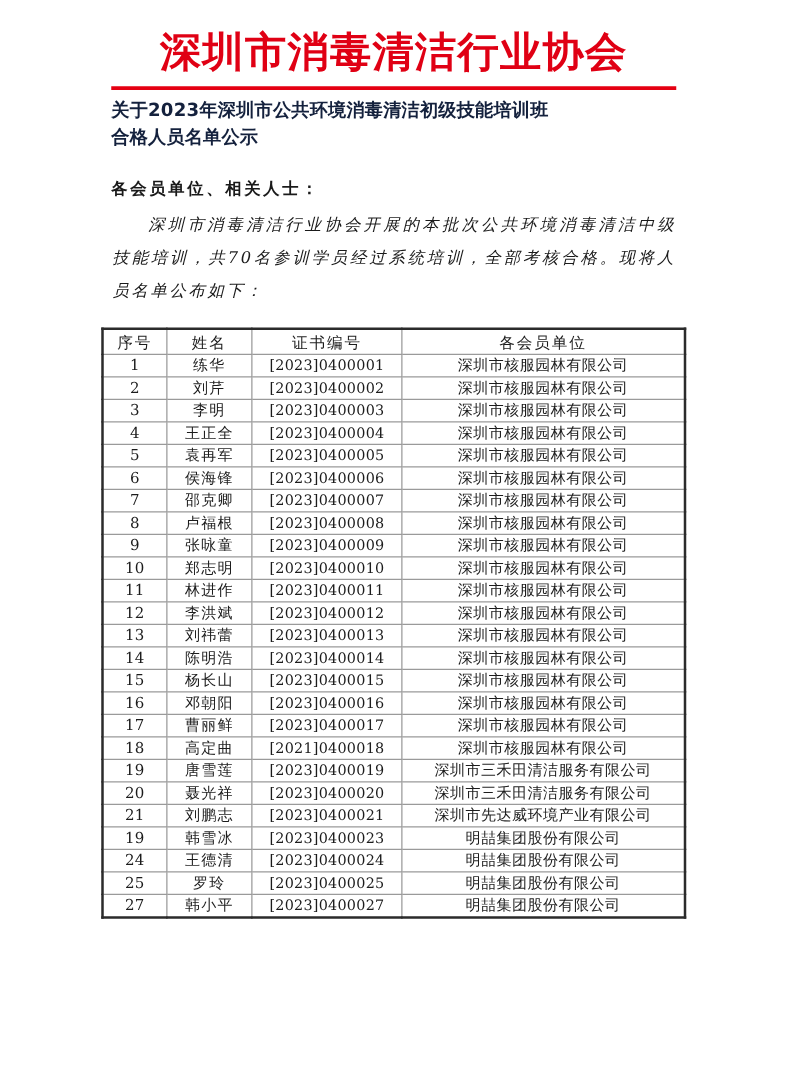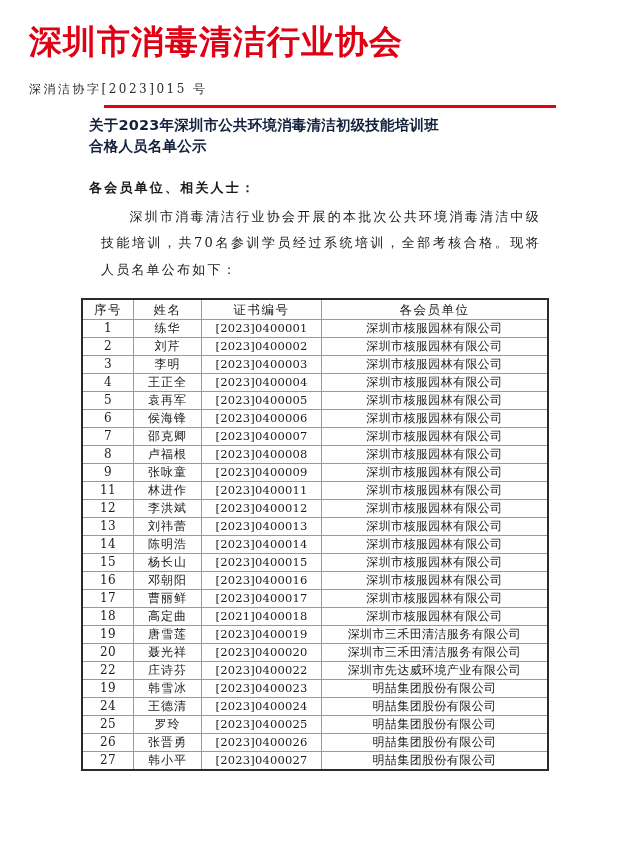--- a/index.html
+++ b/index.html
@@ -20,21 +20,21 @@
     position: relative;
     width: 630px;
     height: 868px;
     background: #ffffff;
     box-sizing: border-box;
   }
 
   
   .letterhead {
     padding-top: 22px;
-    margin-left: 29px;
+    text-align: center;
   }
   .org-title {
     font-family: "DejaVu Sans", "Liberation Sans", sans-serif;
     font-weight: bold;
     font-size: 33px;
     line-height: 1.2;
     color: #e00014;
     letter-spacing: 1px;
     white-space: nowrap;
   }
@@ -75,26 +75,27 @@
     font-size: 13px;
     color: #1a1a1a;
   }
   .salutation {
     letter-spacing: 2.2px;
     line-height: 2.0;
     margin: 0;
     font-weight: bold;
   }
   .para {
-    margin: 3px 0 0 12px;
+    margin: 3px 0 0 1px;
     letter-spacing: 2.2px;
     line-height: 2.05;
     text-indent: 2.2em;
     text-align: justify;
     text-justify: inter-ideograph;
+    font-style: italic;
   }
 
   
   .table-wrap {
     margin: 15px auto 0 auto;
     width: 468px;
   }
   table.roster {
     border-collapse: collapse;
     width: 100%;
@@ -134,21 +135,20 @@
   .cell-cert { letter-spacing: 0.2px; font-size: 11.5px; }
   .cell-org  { letter-spacing: 0.4px; }
 </style>
 </head>
 <body>
 
 <div class="page">
 
   <div class="letterhead">
     <div class="org-title">深圳市消毒清洁行业协会</div>
-    <div class="doc-number">深消洁协字[2023]015 号</div>
     <div class="red-rule"></div>
   </div>
 
   <div class="doc-title">
     <span class="line1">关于2023年深圳市公共环境消毒清洁初级技能培训班</span>
     <span class="line2">合格人员名单公示</span>
   </div>
 
   <div class="body-block">
     <p class="salutation">各会员单位、相关人士：</p>
@@ -220,20 +220,26 @@
             <td class="cell-cert">[2023]0400008</td>
             <td class="cell-org">深圳市核服园林有限公司</td>
           </tr>
           <tr>
             <td class="cell-num">9</td>
             <td class="cell-name">张咏童</td>
             <td class="cell-cert">[2023]0400009</td>
             <td class="cell-org">深圳市核服园林有限公司</td>
           </tr>
           <tr>
+            <td class="cell-num">10</td>
+            <td class="cell-name">郑志明</td>
+            <td class="cell-cert">[2023]0400010</td>
+            <td class="cell-org">深圳市核服园林有限公司</td>
+          </tr>
+          <tr>
             <td class="cell-num">11</td>
             <td class="cell-name">林进作</td>
             <td class="cell-cert">[2023]0400011</td>
             <td class="cell-org">深圳市核服园林有限公司</td>
           </tr>
           <tr>
             <td class="cell-num">12</td>
             <td class="cell-name">李洪斌</td>
             <td class="cell-cert">[2023]0400012</td>
             <td class="cell-org">深圳市核服园林有限公司</td>
@@ -280,23 +286,23 @@
             <td class="cell-cert">[2023]0400019</td>
             <td class="cell-org">深圳市三禾田清洁服务有限公司</td>
           </tr>
           <tr>
             <td class="cell-num">20</td>
             <td class="cell-name">聂光祥</td>
             <td class="cell-cert">[2023]0400020</td>
             <td class="cell-org">深圳市三禾田清洁服务有限公司</td>
           </tr>
           <tr>
-            <td class="cell-num">22</td>
-            <td class="cell-name">庄诗芬</td>
-            <td class="cell-cert">[2023]0400022</td>
+            <td class="cell-num">21</td>
+            <td class="cell-name">刘鹏志</td>
+            <td class="cell-cert">[2023]0400021</td>
             <td class="cell-org">深圳市先达威环境产业有限公司</td>
           </tr>
           <tr>
             <td class="cell-num">19</td>
             <td class="cell-name">韩雪冰</td>
             <td class="cell-cert">[2023]0400023</td>
             <td class="cell-org">明喆集团股份有限公司</td>
           </tr>
           <tr>
             <td class="cell-num">24</td>
@@ -304,26 +310,20 @@
             <td class="cell-cert">[2023]0400024</td>
             <td class="cell-org">明喆集团股份有限公司</td>
           </tr>
           <tr>
             <td class="cell-num">25</td>
             <td class="cell-name">罗玲</td>
             <td class="cell-cert">[2023]0400025</td>
             <td class="cell-org">明喆集团股份有限公司</td>
           </tr>
           <tr>
-            <td class="cell-num">26</td>
-            <td class="cell-name">张晋勇</td>
-            <td class="cell-cert">[2023]0400026</td>
-            <td class="cell-org">明喆集团股份有限公司</td>
-          </tr>
-          <tr>
             <td class="cell-num">27</td>
             <td class="cell-name">韩小平</td>
             <td class="cell-cert">[2023]0400027</td>
             <td class="cell-org">明喆集团股份有限公司</td>
           </tr>
         </tbody>
     </table>
   </div>
 
 </div>

